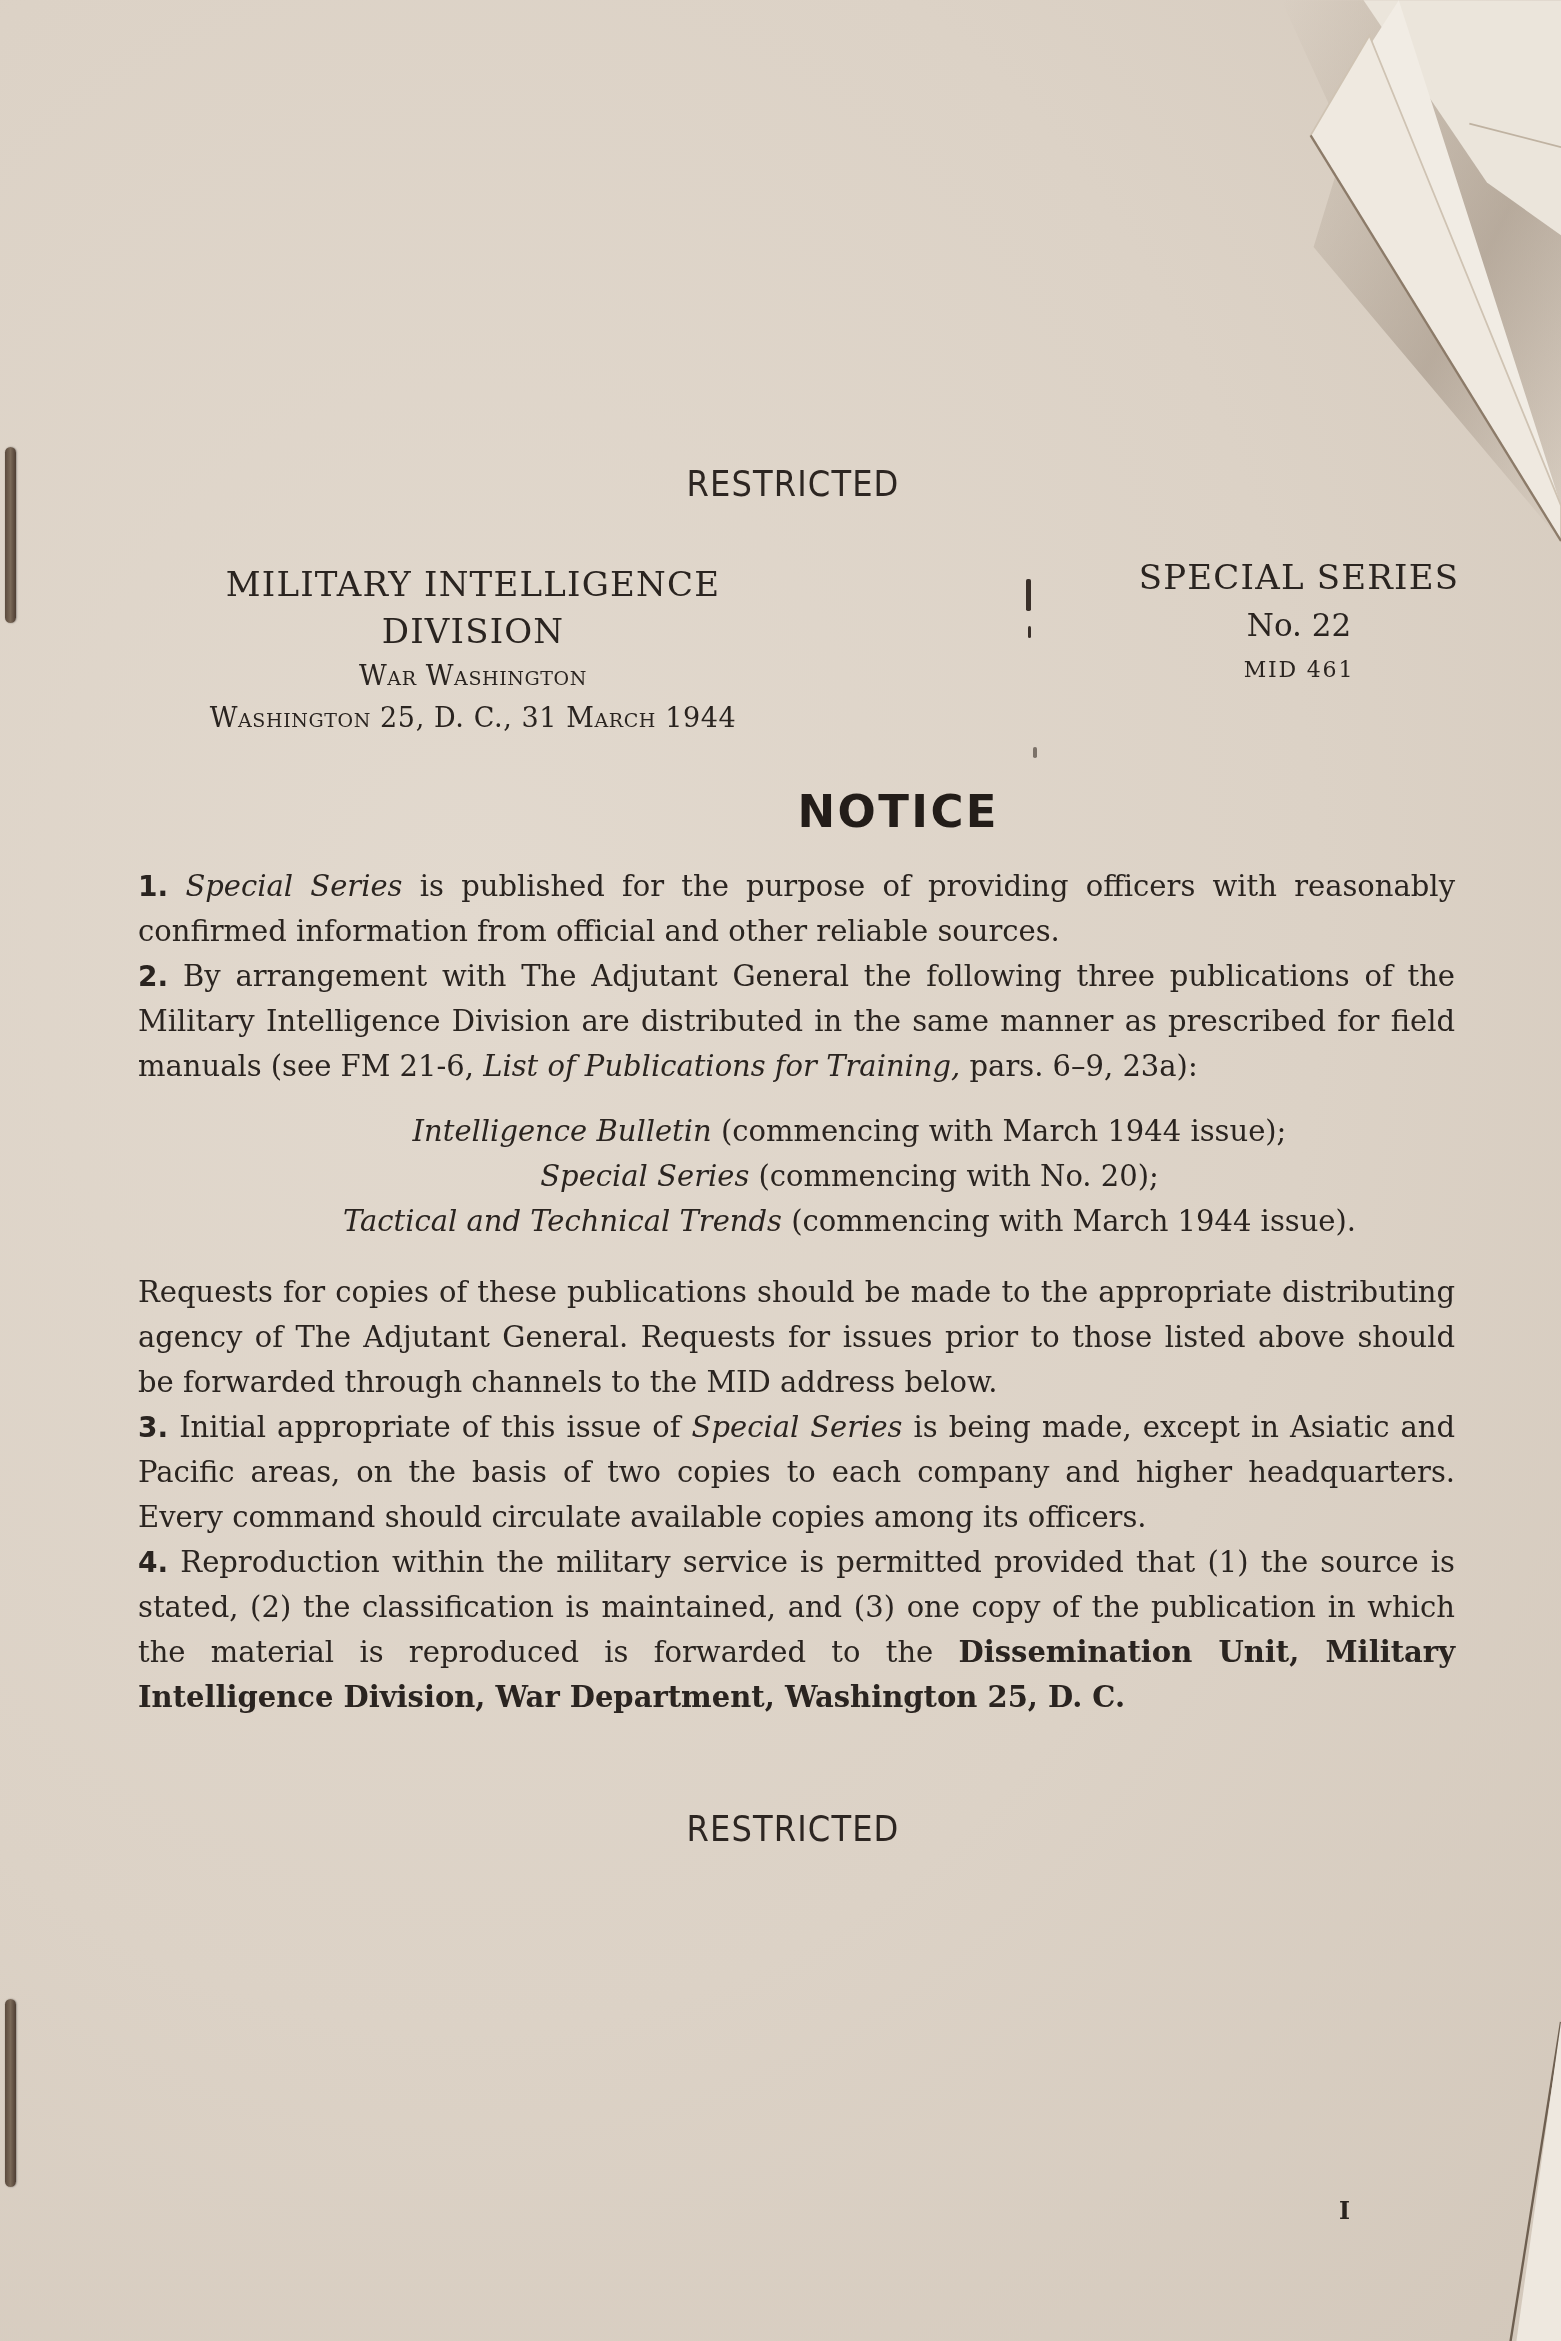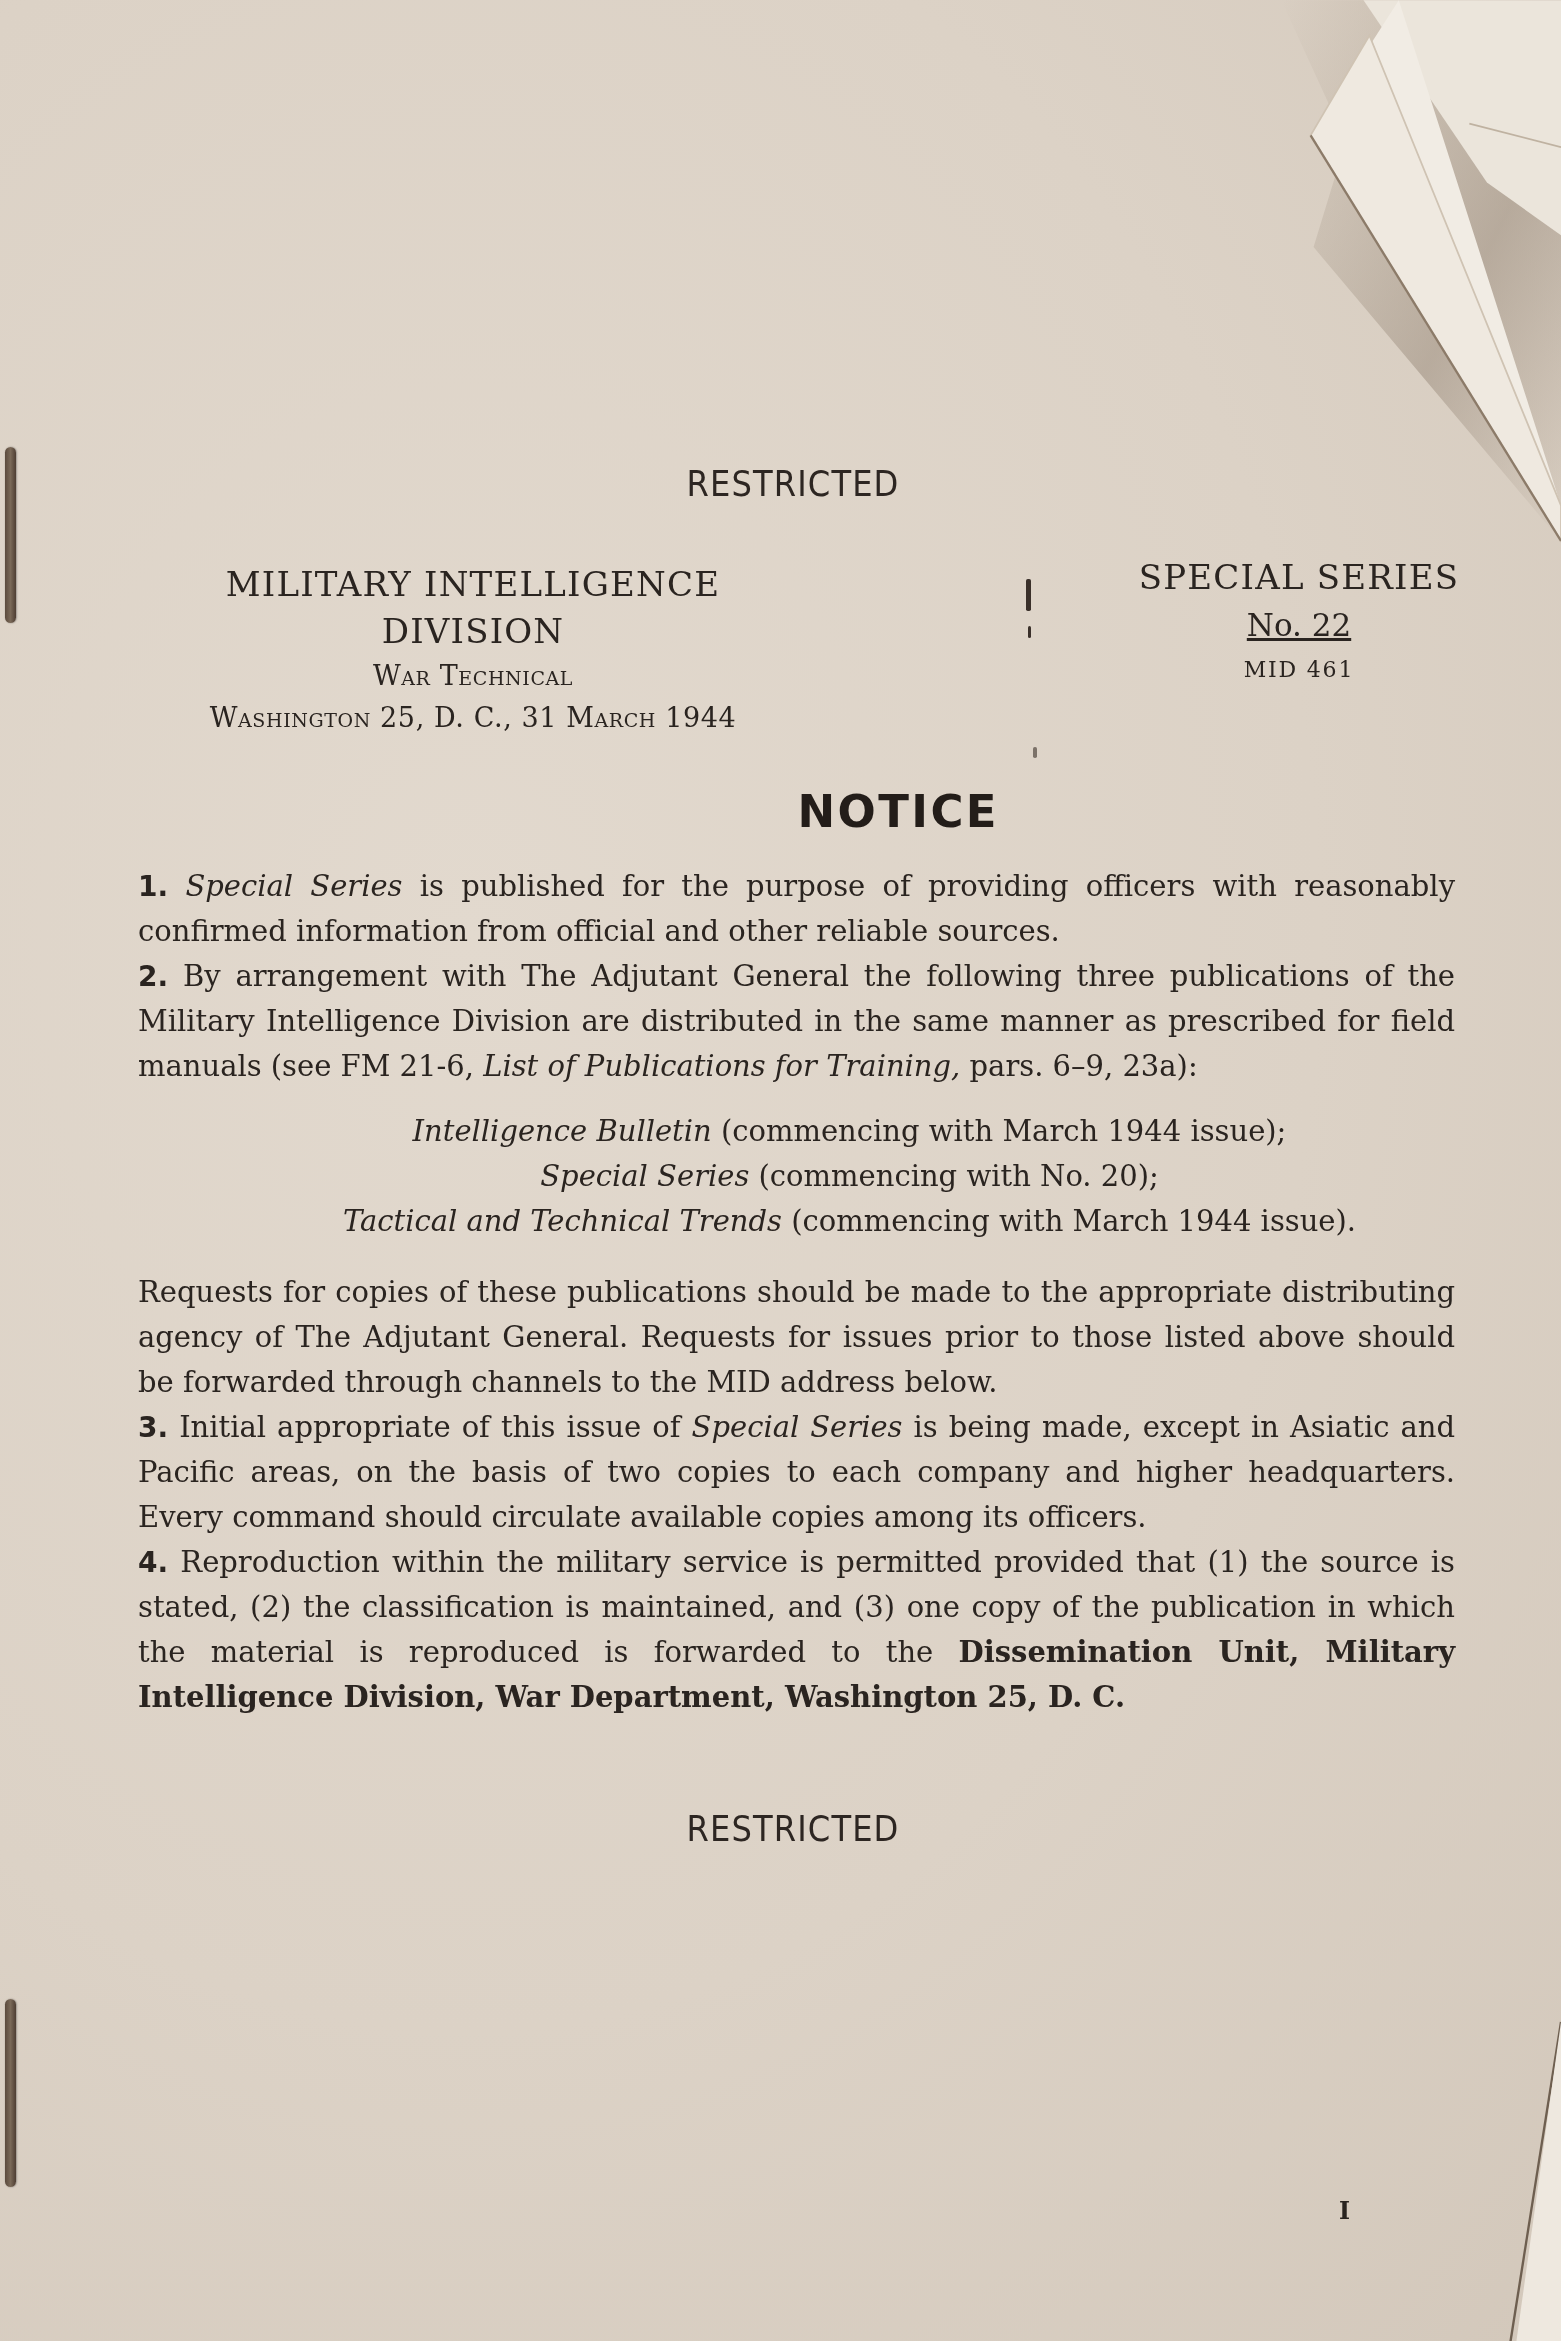--- a/index.html
+++ b/index.html
@@ -62,21 +62,21 @@
     line-height: 42px;
     letter-spacing: 0.6px;
   }
   .hdr-right {
     position: absolute;
     left: 1117px; top: 553px;
     width: 364px;
     text-align: center;
   }
   .hdr-right .r1 { font-size: 34px; line-height: 49px; letter-spacing: 1.2px; }
-  .hdr-right .r2 { font-size: 31px; line-height: 46px; text-decoration: underline; }
+  .hdr-right .r2 { font-size: 31px; line-height: 46px; }
   .hdr-right .r3 { font-size: 22px; line-height: 44px; letter-spacing: 1.8px; }
 
   .notice-title {
     position: absolute;
     left: 588px; top: 785px;
     width: 411px;
     text-align: right;
     font-family: "DejaVu Sans", "Liberation Sans", sans-serif;
     font-weight: 700;
     font-size: 45px;
@@ -143,21 +143,21 @@
   <div class="binding-staple" style="top:1999px;height:188px;"></div>
 
   <div class="ink-mark" style="left:1026px;top:579px;width:4.7px;height:32px;"></div>
   <div class="ink-mark" style="left:1028px;top:626px;width:2.9px;height:11.8px;"></div>
   <div class="ink-mark" style="left:1033px;top:747px;width:3.5px;height:10.6px;opacity:0.6;"></div>
 
   <div class="stamp" style="left:611px;top:464px;width:364px;font-size:35px;">RESTRICTED</div>
 
   <div class="hdr-left">
     <div class="l1">MILITARY INTELLIGENCE DIVISION</div>
-    <div class="l2">War Technical</div>
+    <div class="l2">War Washington</div>
     <div class="l3">Washington 25, D. C., 31 March 1944</div>
   </div>
 
   <div class="hdr-right">
     <div class="r1">SPECIAL SERIES</div>
     <div class="r2">No. 22</div>
     <div class="r3">MID 461</div>
   </div>
 
   <div class="notice-title">NOTICE</div>

